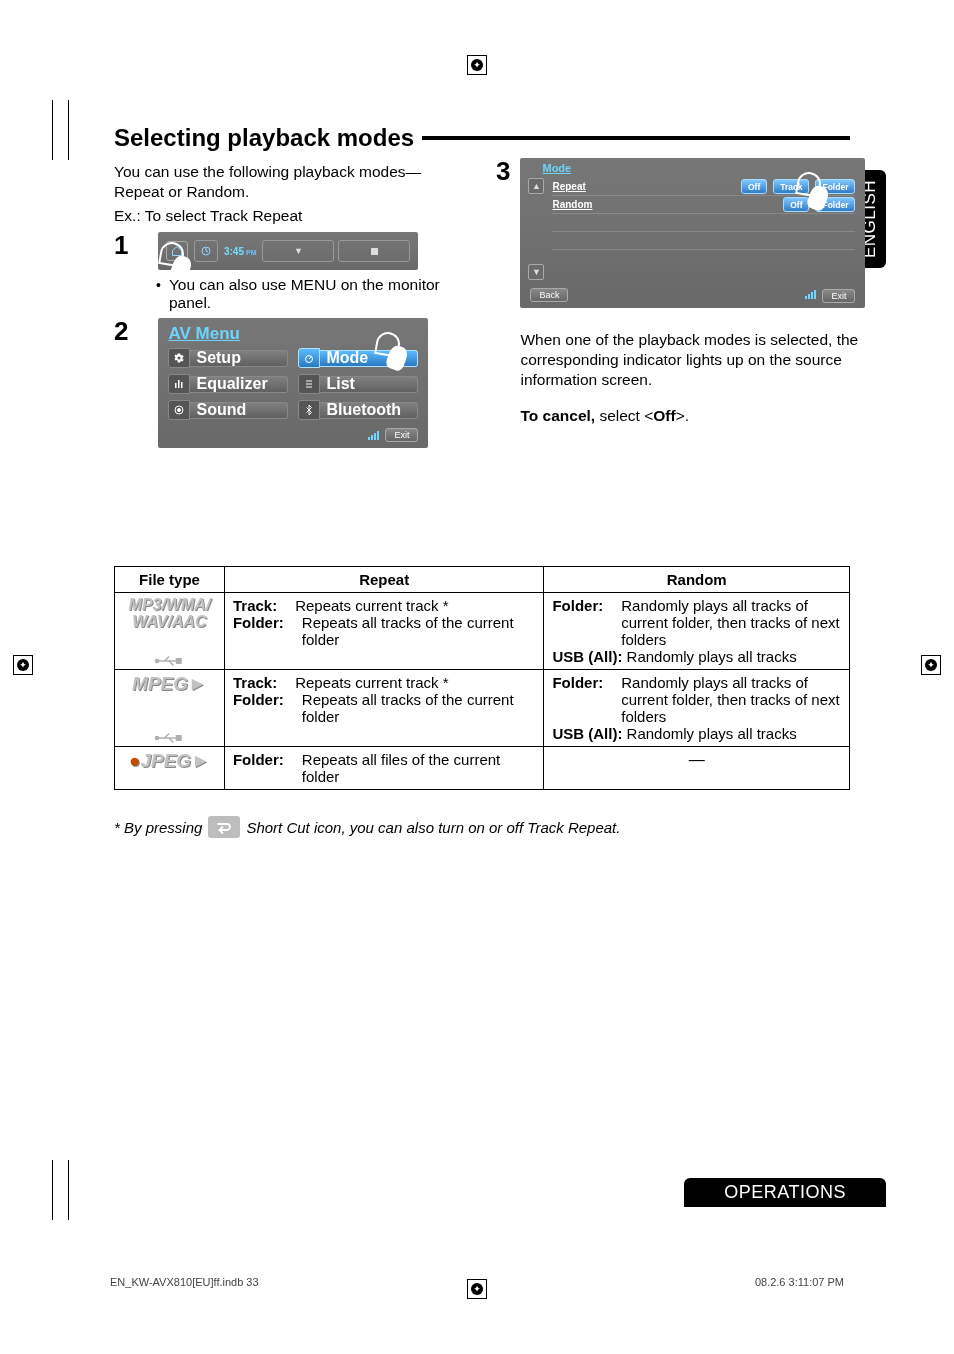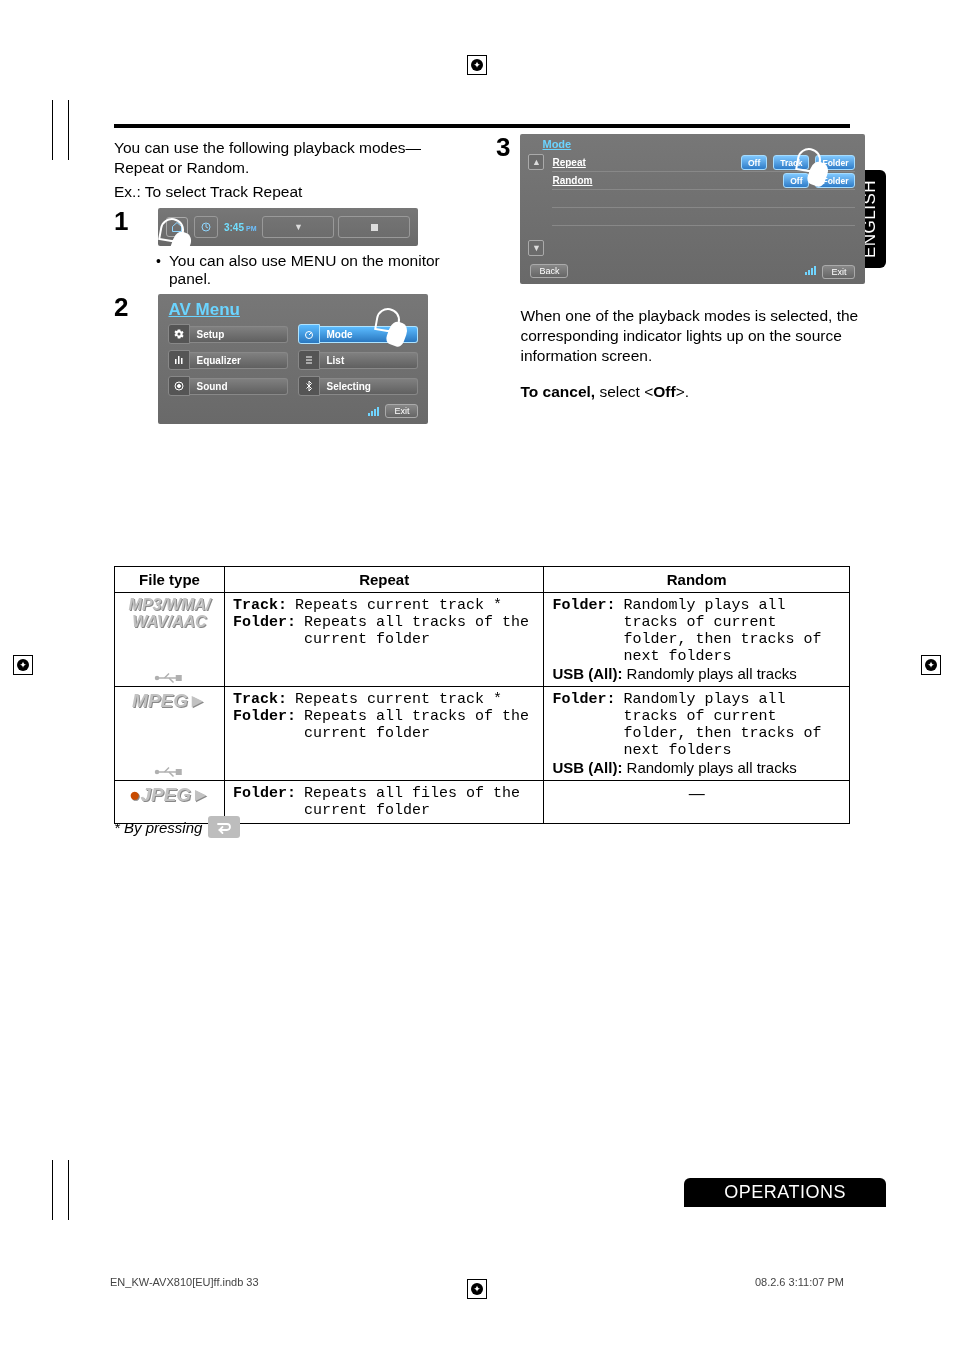--- a/index.html
+++ b/index.html
@@ -235,21 +235,21 @@
   .pill .lbl {
     flex: 1;
     height: 17px;
     background: linear-gradient(#808080, #606060);
     border: 1px solid #888;
     border-left: none;
     border-radius: 0 3px 3px 0;
     display: flex; align-items: center;
     padding: 0 6px;
     color: #fff;
-    font-size: 10px;
+    font-size: 16px;
     font-weight: 600;
     box-sizing: border-box;
   }
   .pill.hl .lbl { background: linear-gradient(#5bbbff, #2a78c0); border-color: #aee3ff; }
   .pill.hl .ico { background: linear-gradient(#5bbbff, #2a78c0); border-color: #aee3ff; }
   .mini-footer {
     position: absolute;
     bottom: 6px; right: 10px;
     display: flex; align-items: center; gap: 6px;
   }
@@ -369,21 +369,21 @@
     color: #c2c2c2;
     text-shadow: 1px 1px 0 #888;
     line-height: 1.05;
   }
   .filetype .usb {
     position: absolute;
     bottom: 4px; left: 50%; transform: translateX(-50%);
     width: 30px; height: 12px;
   }
   .filetype .usb svg { width: 30px; height: 12px; }
-  .desc-block { display: flex; gap: 8px; font-family: Liberation Mono, monospace; }
+  .desc-block { display: flex; gap: 18px; }
   .desc-block .k { font-weight: 700; white-space: nowrap; }
   .desc-block .v { }
   .na { text-align: center; font-size: 16px; }
 
   
   .footnote {
     position: absolute;
     top: 816px;
     left: 114px;
     width: 736px;
@@ -472,20 +472,21 @@
   <div class="crop v2"></div>
   <div class="crop v3"></div>
   <div class="crop v4"></div>
 
   <div class="side-tab">
     <span>ENGLISH</span>
   </div>
 
   <div class="content">
     <div class="h1-wrap">
+      <h1>Selecting playback modes</h1>
       <div class="rule"></div>
     </div>
 
     <div class="cols">
 
       <div class="col">
         <p class="body">You can use the following playback modes—Repeat or Random.</p>
         <p class="body">Ex.: To select Track Repeat</p>
 
         <div class="step">
@@ -572,21 +573,21 @@
                       </svg>
                   </div>
                   <div class="lbl">Sound</div>
                 </div>
                 <div class="pill">
                   <div class="ico">
                     <svg class="icon-svg" viewBox="0 0 24 24" fill="none" stroke="#fff" stroke-width="2">
                         <path d="M7 7l10 10-5 5V2l5 5L7 17"></path>
                       </svg>
                   </div>
-                  <div class="lbl">Selecting</div>
+                  <div class="lbl">Bluetooth</div>
                 </div>
               </div>
               <div class="mini-footer">
                 <span class="bars">
                   <span style="height:3px"></span>
                     <span style="height:5px"></span>
                     <span style="height:7px"></span>
                     <span style="height:9px"></span>
                 </span>
                 <span class="btn">Exit</span>
@@ -748,20 +749,21 @@
   </table>
 
   <div class="footnote">
     <span>*   By pressing </span>
     <span class="icon">
       <svg viewBox="0 0 24 20" fill="none" stroke="#fff" stroke-width="2.4" stroke-linecap="round">
           <path d="M4 6 H16 A4 4 0 0 1 16 14 H6"></path>
           <path d="M10 10 L6 14 L10 18"></path>
         </svg>
     </span>
+    <span> Short Cut icon, you can also turn on or off Track Repeat.</span>
   </div>
 
   <div class="ops-tab">OPERATIONS</div>
   <div class="print-line">
     <span>EN_KW-AVX810[EU]ff.indb   33</span>
     <span>08.2.6   3:11:07 PM</span>
   </div>
 
 </div>
 

